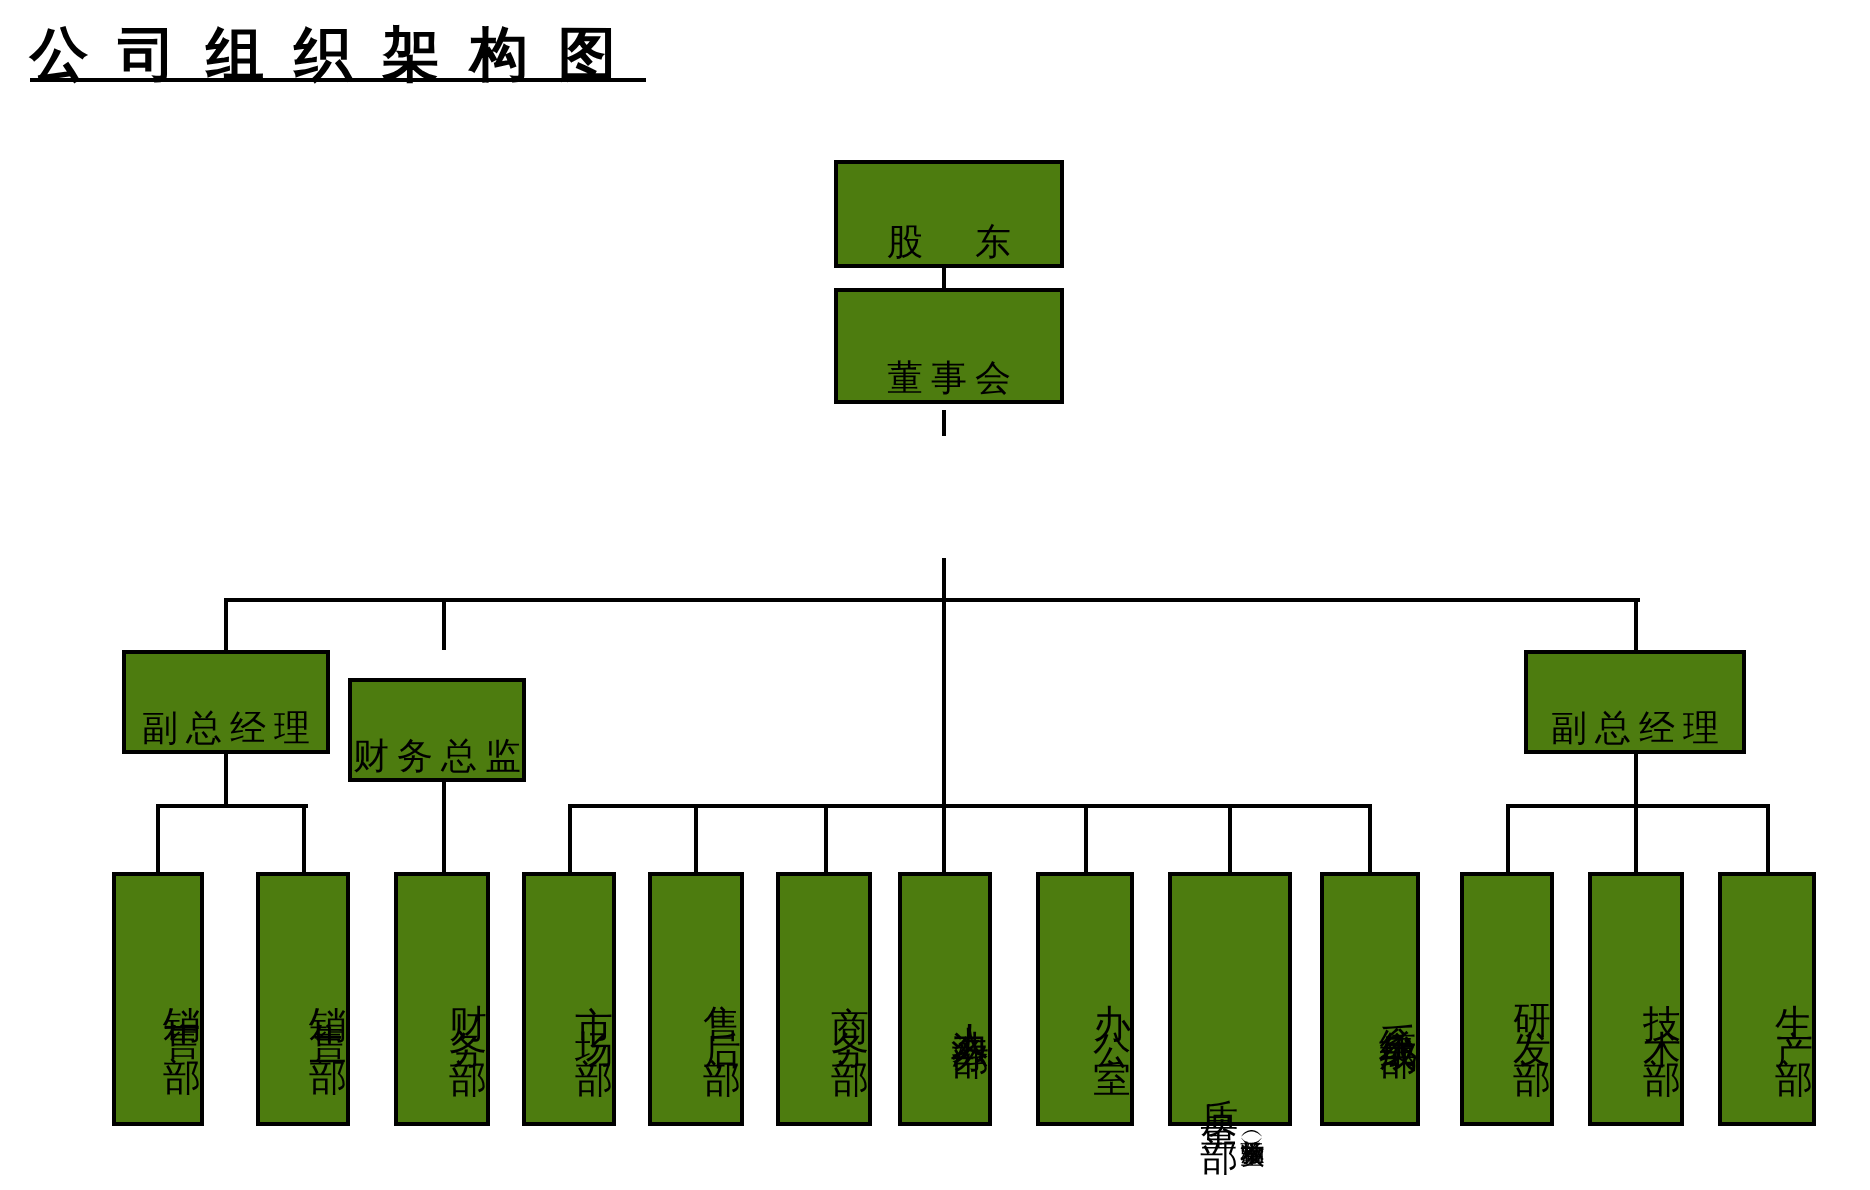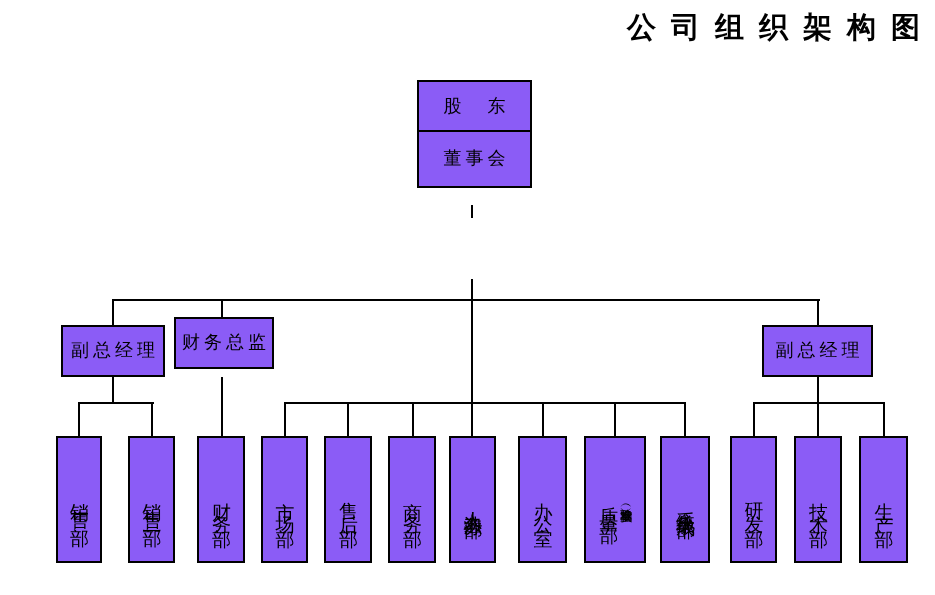--- a/index.html
+++ b/index.html
@@ -7,35 +7,36 @@
     position:relative;
     width:935px;height:595px;
     background:#ffffff;
     font-family:"Liberation Sans",sans-serif;
     color:#000;
     overflow:hidden;
   }
   .title{
     position:absolute;
     top:8px;left:0;width:935px;
-    text-align:right;
+    text-align:left;
     font-size:29px;
     font-weight:bold;
     letter-spacing:15px;
     padding-left:15px;
     box-sizing:border-box;
     white-space:nowrap;
+    text-decoration:underline;
   }
   .box{
     position:absolute;
     border:2px solid #000;
-    background:#8b5cf6;
+    background:#4d7c0f;
     box-sizing:border-box;
     display:flex;
-    align-items:center;
+    align-items:flex-end;
     justify-content:center;
     line-height:1.1;
   }
   .box.h{
     font-size:18px;
     letter-spacing:4px;
     padding-left:4px;
     white-space:nowrap;
   }
   .box.v{
@@ -97,28 +98,28 @@
   <div class="l v" style="left:684px;top:402px;height:34px"></div>
   <div class="l v" style="left:817px;top:377px;height:26px"></div>
   <div class="l hz" style="left:753px;top:402px;width:132px"></div>
   <div class="l v" style="left:753px;top:402px;height:34px"></div>
   <div class="l v" style="left:817px;top:402px;height:34px"></div>
   <div class="l v" style="left:883px;top:402px;height:34px"></div>
 
   <div class="box h" style="left:417px;top:80px;width:115px;height:54px">
     <span>股　东</span>
   </div>
-  <div class="box h" style="left:417px;top:130px;width:115px;height:58px">
+  <div class="box h" style="left:417px;top:144px;width:115px;height:58px">
     <span>董事会</span>
   </div>
 
   <div class="box h" style="left:61px;top:325px;width:104px;height:52px">
     <span>副总经理</span>
   </div>
-  <div class="box h" style="left:174px;top:317px;width:100px;height:52px">
+  <div class="box h" style="left:174px;top:339px;width:89px;height:52px">
     <span>财务总监</span>
   </div>
   <div class="box h" style="left:762px;top:325px;width:111px;height:52px">
     <span>副总经理</span>
   </div>
 
   <div class="box v ls4" style="left:56px;top:436px;width:46px;height:127px">
     <span>销售一部</span>
   </div>
   <div class="box v ls4" style="left:128px;top:436px;width:47px;height:127px">

